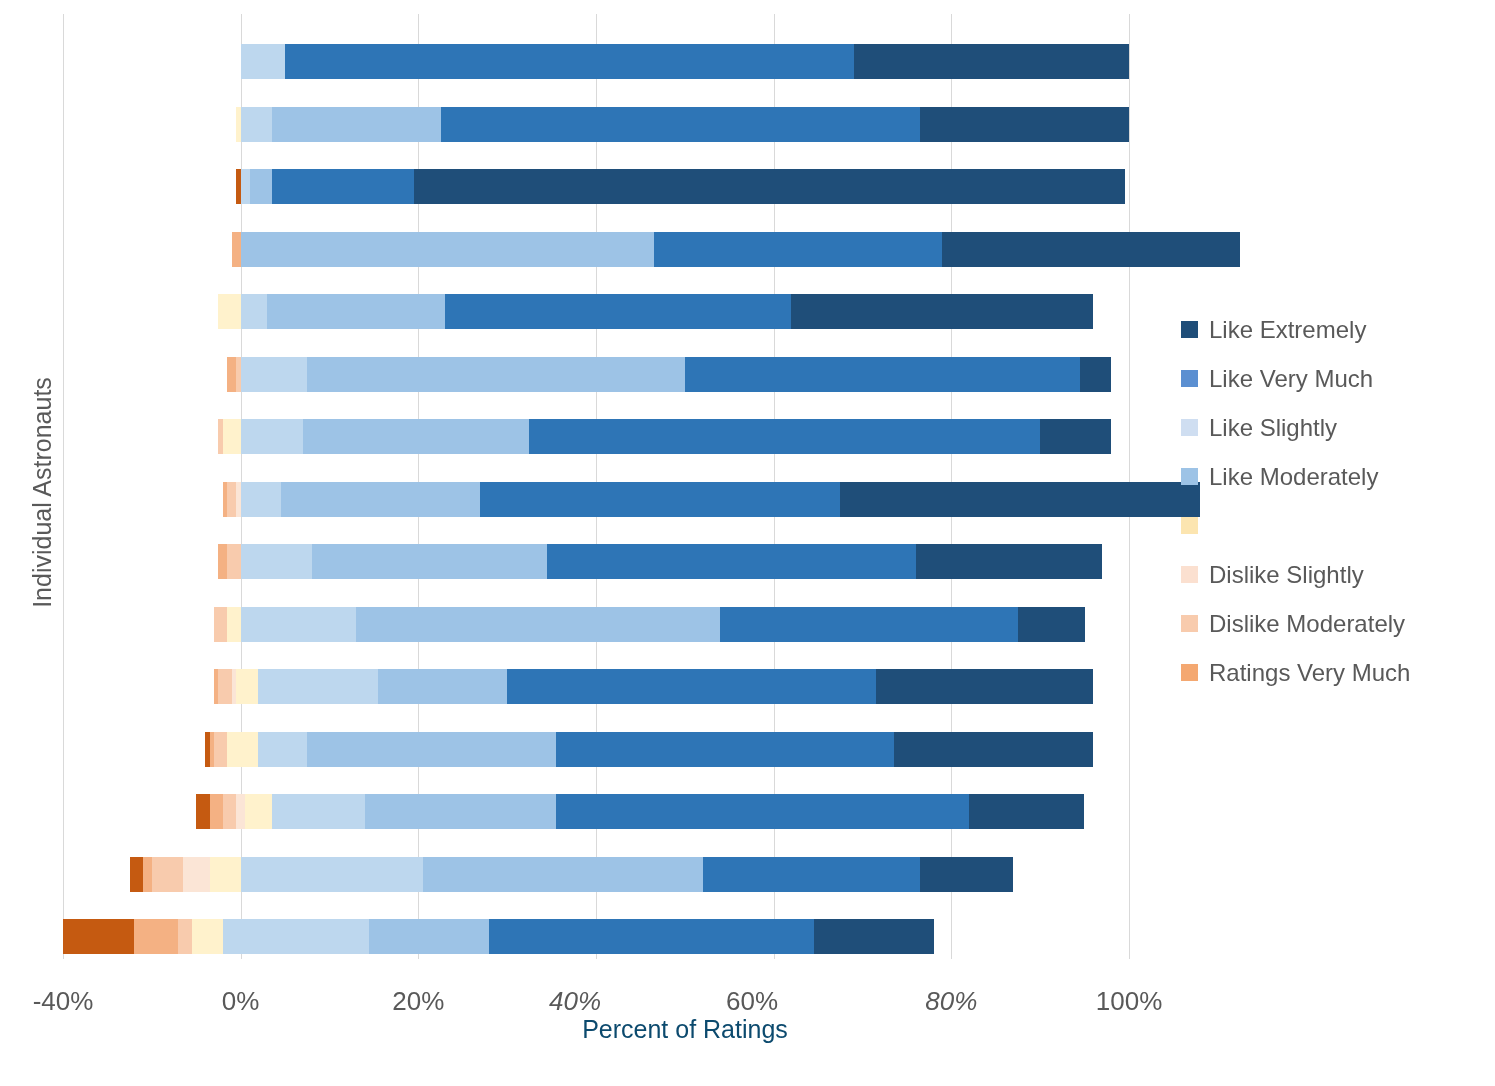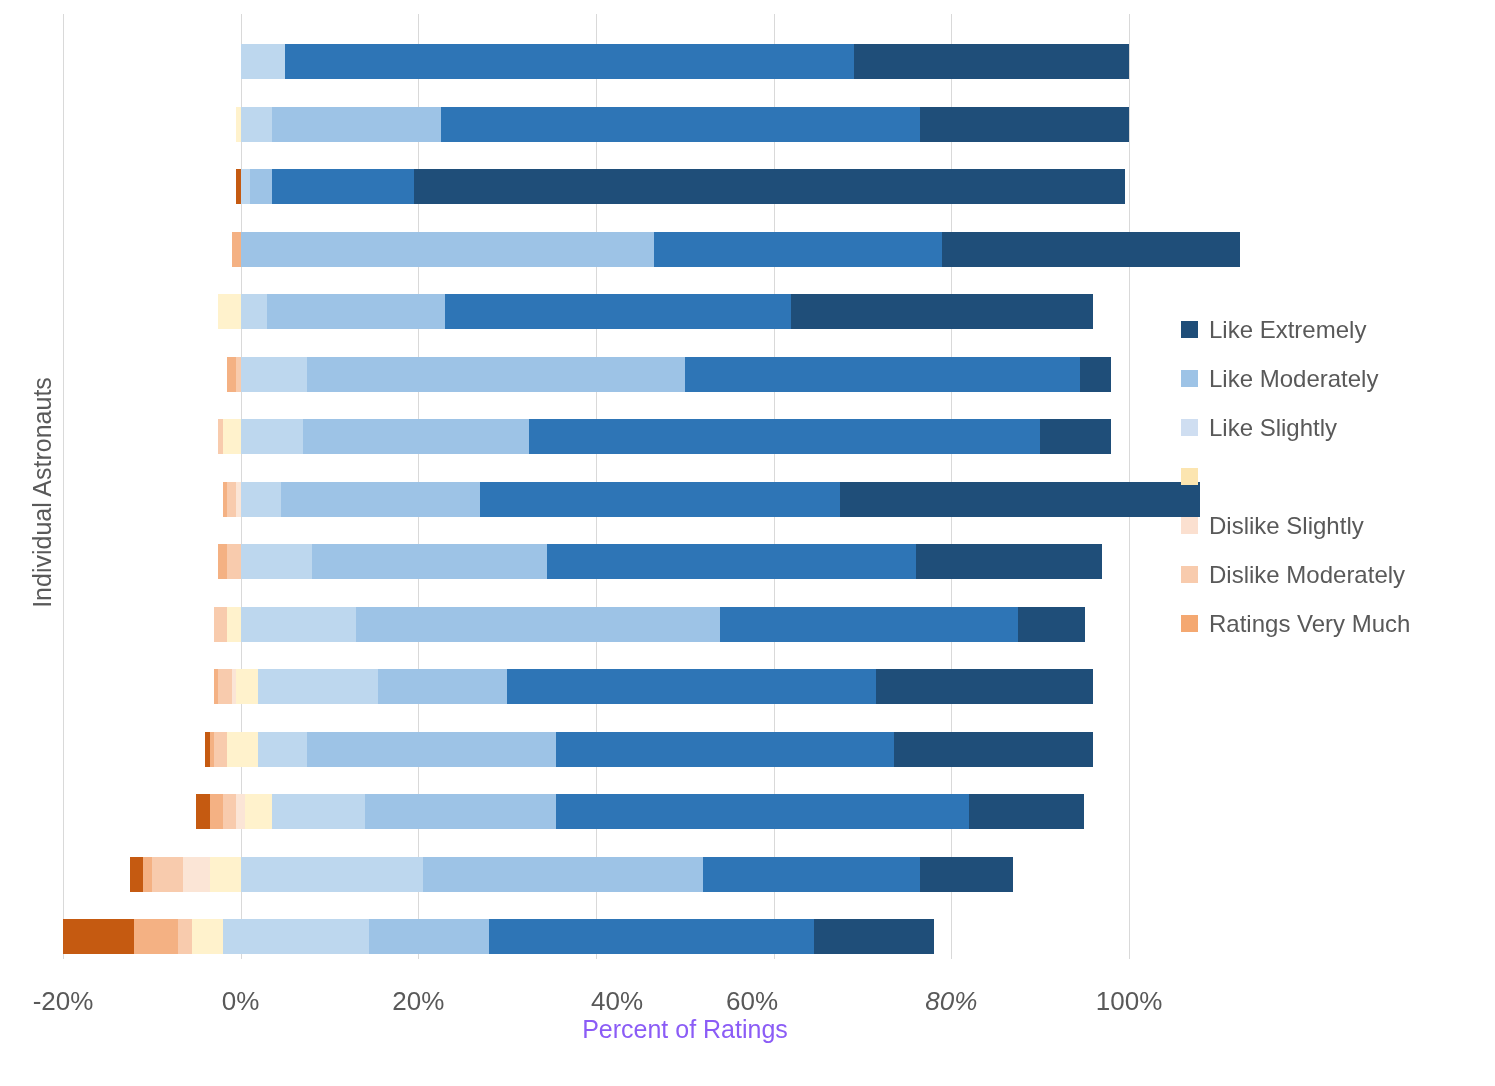--- a/index.html
+++ b/index.html
@@ -14,21 +14,21 @@
 
   
   #ylabel{
     position:absolute;left:-123px;top:478px;
     width:330px;text-align:center;
     transform:rotate(-90deg);
     font-size:25px;color:#595959;white-space:nowrap;
   }
   #xlabel{
     position:absolute;left:241px;top:1015px;width:888px;
-    text-align:center;font-size:25px;color:#8b5cf6;
+    text-align:center;font-size:25px;color:#0c4a6e;
   }
 
   
   #plot{
     position:absolute;left:63px;top:14px;
     width:1066px;height:945px;
   }
   .vline{
     position:absolute;top:0;width:1px;height:945px;
     background:#d9d9d9;
@@ -97,42 +97,46 @@
         <div class="bar" title="Astronaut 8" style="top: 467.5px; left: 159.9px;"><span class="seg" title="Astronaut 8 — Dislike Very Much: 0.5%" style="width: 4.44167px; background: rgb(244, 177, 131);"></span><span class="seg" title="Astronaut 8 — Dislike Moderately: 1%" style="width: 8.88333px; background: rgb(248, 203, 173);"></span><span class="seg" title="Astronaut 8 — Dislike Slightly: 0.5%" style="width: 4.44167px; background: rgb(251, 229, 214);"></span><span class="seg" title="Astronaut 8 — Like Slightly: 4.5%" style="width: 39.975px; background: rgb(189, 215, 238);"></span><span class="seg" title="Astronaut 8 — Like Moderately: 22.5%" style="width: 199.875px; background: rgb(157, 195, 230);"></span><span class="seg" title="Astronaut 8 — Like Very Much: 40.5%" style="width: 359.775px; background: rgb(46, 117, 182);"></span><span class="seg" title="Astronaut 8 — Like Extremely: 40.5%" style="width: 359.775px; background: rgb(31, 78, 121);"></span></div>
         <div class="bar" title="Astronaut 9" style="top: 530px; left: 155.458px;"><span class="seg" title="Astronaut 9 — Dislike Very Much: 1%" style="width: 8.88333px; background: rgb(244, 177, 131);"></span><span class="seg" title="Astronaut 9 — Dislike Moderately: 1.5%" style="width: 13.325px; background: rgb(248, 203, 173);"></span><span class="seg" title="Astronaut 9 — Like Slightly: 8%" style="width: 71.0667px; background: rgb(189, 215, 238);"></span><span class="seg" title="Astronaut 9 — Like Moderately: 26.5%" style="width: 235.408px; background: rgb(157, 195, 230);"></span><span class="seg" title="Astronaut 9 — Like Very Much: 41.5%" style="width: 368.658px; background: rgb(46, 117, 182);"></span><span class="seg" title="Astronaut 9 — Like Extremely: 21%" style="width: 186.55px; background: rgb(31, 78, 121);"></span></div>
         <div class="bar" title="Astronaut 10" style="top: 592.5px; left: 151.017px;"><span class="seg" title="Astronaut 10 — Dislike Moderately: 1.5%" style="width: 13.325px; background: rgb(248, 203, 173);"></span><span class="seg" title="Astronaut 10 — Neither Like Nor Dislike: 1.5%" style="width: 13.325px; background: rgb(255, 242, 204);"></span><span class="seg" title="Astronaut 10 — Like Slightly: 13%" style="width: 115.483px; background: rgb(189, 215, 238);"></span><span class="seg" title="Astronaut 10 — Like Moderately: 41%" style="width: 364.217px; background: rgb(157, 195, 230);"></span><span class="seg" title="Astronaut 10 — Like Very Much: 33.5%" style="width: 297.592px; background: rgb(46, 117, 182);"></span><span class="seg" title="Astronaut 10 — Like Extremely: 7.5%" style="width: 66.625px; background: rgb(31, 78, 121);"></span></div>
         <div class="bar" title="Astronaut 11" style="top: 655px; left: 151.017px;"><span class="seg" title="Astronaut 11 — Dislike Very Much: 0.5%" style="width: 4.44167px; background: rgb(244, 177, 131);"></span><span class="seg" title="Astronaut 11 — Dislike Moderately: 1.5%" style="width: 13.325px; background: rgb(248, 203, 173);"></span><span class="seg" title="Astronaut 11 — Dislike Slightly: 0.5%" style="width: 4.44167px; background: rgb(251, 229, 214);"></span><span class="seg" title="Astronaut 11 — Neither Like Nor Dislike: 2.5%" style="width: 22.2083px; background: rgb(255, 242, 204);"></span><span class="seg" title="Astronaut 11 — Like Slightly: 13.5%" style="width: 119.925px; background: rgb(189, 215, 238);"></span><span class="seg" title="Astronaut 11 — Like Moderately: 14.5%" style="width: 128.808px; background: rgb(157, 195, 230);"></span><span class="seg" title="Astronaut 11 — Like Very Much: 41.5%" style="width: 368.658px; background: rgb(46, 117, 182);"></span><span class="seg" title="Astronaut 11 — Like Extremely: 24.5%" style="width: 217.642px; background: rgb(31, 78, 121);"></span></div>
         <div class="bar" title="Astronaut 12" style="top: 717.5px; left: 142.133px;"><span class="seg" title="Astronaut 12 — Dislike Extremely: 0.5%" style="width: 4.44167px; background: rgb(197, 90, 17);"></span><span class="seg" title="Astronaut 12 — Dislike Very Much: 0.5%" style="width: 4.44167px; background: rgb(244, 177, 131);"></span><span class="seg" title="Astronaut 12 — Dislike Moderately: 1.5%" style="width: 13.325px; background: rgb(248, 203, 173);"></span><span class="seg" title="Astronaut 12 — Neither Like Nor Dislike: 3.5%" style="width: 31.0917px; background: rgb(255, 242, 204);"></span><span class="seg" title="Astronaut 12 — Like Slightly: 5.5%" style="width: 48.8583px; background: rgb(189, 215, 238);"></span><span class="seg" title="Astronaut 12 — Like Moderately: 28%" style="width: 248.733px; background: rgb(157, 195, 230);"></span><span class="seg" title="Astronaut 12 — Like Very Much: 38%" style="width: 337.567px; background: rgb(46, 117, 182);"></span><span class="seg" title="Astronaut 12 — Like Extremely: 22.5%" style="width: 199.875px; background: rgb(31, 78, 121);"></span></div>
         <div class="bar" title="Astronaut 13" style="top: 780px; left: 133.25px;"><span class="seg" title="Astronaut 13 — Dislike Extremely: 1.5%" style="width: 13.325px; background: rgb(197, 90, 17);"></span><span class="seg" title="Astronaut 13 — Dislike Very Much: 1.5%" style="width: 13.325px; background: rgb(244, 177, 131);"></span><span class="seg" title="Astronaut 13 — Dislike Moderately: 1.5%" style="width: 13.325px; background: rgb(248, 203, 173);"></span><span class="seg" title="Astronaut 13 — Dislike Slightly: 1%" style="width: 8.88333px; background: rgb(251, 229, 214);"></span><span class="seg" title="Astronaut 13 — Neither Like Nor Dislike: 3%" style="width: 26.65px; background: rgb(255, 242, 204);"></span><span class="seg" title="Astronaut 13 — Like Slightly: 10.5%" style="width: 93.275px; background: rgb(189, 215, 238);"></span><span class="seg" title="Astronaut 13 — Like Moderately: 21.5%" style="width: 190.992px; background: rgb(157, 195, 230);"></span><span class="seg" title="Astronaut 13 — Like Very Much: 46.5%" style="width: 413.075px; background: rgb(46, 117, 182);"></span><span class="seg" title="Astronaut 13 — Like Extremely: 13%" style="width: 115.483px; background: rgb(31, 78, 121);"></span></div>
         <div class="bar" title="Astronaut 14" style="top: 842.5px; left: 66.625px;"><span class="seg" title="Astronaut 14 — Dislike Extremely: 1.5%" style="width: 13.325px; background: rgb(197, 90, 17);"></span><span class="seg" title="Astronaut 14 — Dislike Very Much: 1%" style="width: 8.88333px; background: rgb(244, 177, 131);"></span><span class="seg" title="Astronaut 14 — Dislike Moderately: 3.5%" style="width: 31.0917px; background: rgb(248, 203, 173);"></span><span class="seg" title="Astronaut 14 — Dislike Slightly: 3%" style="width: 26.65px; background: rgb(251, 229, 214);"></span><span class="seg" title="Astronaut 14 — Neither Like Nor Dislike: 3.5%" style="width: 31.0917px; background: rgb(255, 242, 204);"></span><span class="seg" title="Astronaut 14 — Like Slightly: 20.5%" style="width: 182.108px; background: rgb(189, 215, 238);"></span><span class="seg" title="Astronaut 14 — Like Moderately: 31.5%" style="width: 279.825px; background: rgb(157, 195, 230);"></span><span class="seg" title="Astronaut 14 — Like Very Much: 24.5%" style="width: 217.642px; background: rgb(46, 117, 182);"></span><span class="seg" title="Astronaut 14 — Like Extremely: 10.5%" style="width: 93.275px; background: rgb(31, 78, 121);"></span></div>
         <div class="bar" title="Astronaut 15" style="top: 905px; left: 0px;"><span class="seg" title="Astronaut 15 — Dislike Extremely: 8%" style="width: 71.0667px; background: rgb(197, 90, 17);"></span><span class="seg" title="Astronaut 15 — Dislike Very Much: 5%" style="width: 44.4167px; background: rgb(244, 177, 131);"></span><span class="seg" title="Astronaut 15 — Dislike Moderately: 1.5%" style="width: 13.325px; background: rgb(248, 203, 173);"></span><span class="seg" title="Astronaut 15 — Neither Like Nor Dislike: 3.5%" style="width: 31.0917px; background: rgb(255, 242, 204);"></span><span class="seg" title="Astronaut 15 — Like Slightly: 16.5%" style="width: 146.575px; background: rgb(189, 215, 238);"></span><span class="seg" title="Astronaut 15 — Like Moderately: 13.5%" style="width: 119.925px; background: rgb(157, 195, 230);"></span><span class="seg" title="Astronaut 15 — Like Very Much: 36.5%" style="width: 324.242px; background: rgb(46, 117, 182);"></span><span class="seg" title="Astronaut 15 — Like Extremely: 13.5%" style="width: 119.925px; background: rgb(31, 78, 121);"></span></div>
       </div>
     <div id="ticks">
-        <div class="tick" style="left: 0px;">-20%</div>
+        <div class="tick" style="left: 0px;">-40%</div>
         <div class="tick" style="left: 177.667px;">0%</div>
         <div class="tick" style="left: 355.333px;">20%</div>
-        <div class="tick" style="left: 554px;">40%</div>
+        <div class="tick" style="left: 512px; font-style: italic;">40%</div>
         <div class="tick" style="left: 689px;">60%</div>
         <div class="tick" style="left: 888.333px; font-style: italic;">80%</div>
         <div class="tick" style="left: 1066px;">100%</div>
       </div>
   </div>
 
   <div id="legend">
       <div class="legend-row">
         <span class="swatch" style="background: rgb(31, 78, 121);"></span>
         <span class="legend-label">Like Extremely</span>
       </div>
       <div class="legend-row">
-        <span class="swatch" style="background: rgb(157, 195, 230);"></span>
-        <span class="legend-label">Like Moderately</span>
+        <span class="swatch" style="background: rgb(91, 143, 209);"></span>
+        <span class="legend-label">Like Very Much</span>
       </div>
       <div class="legend-row">
         <span class="swatch" style="background: rgb(207, 222, 241);"></span>
         <span class="legend-label">Like Slightly</span>
+      </div>
+      <div class="legend-row">
+        <span class="swatch" style="background: rgb(157, 195, 230);"></span>
+        <span class="legend-label">Like Moderately</span>
       </div>
       <div class="legend-row">
         <span class="swatch" style="background: rgb(252, 229, 176);"></span>
       </div>
       <div class="legend-row">
         <span class="swatch" style="background: rgb(251, 224, 208);"></span>
         <span class="legend-label">Dislike Slightly</span>
       </div>
       <div class="legend-row">
         <span class="swatch" style="background: rgb(248, 203, 173);"></span>

